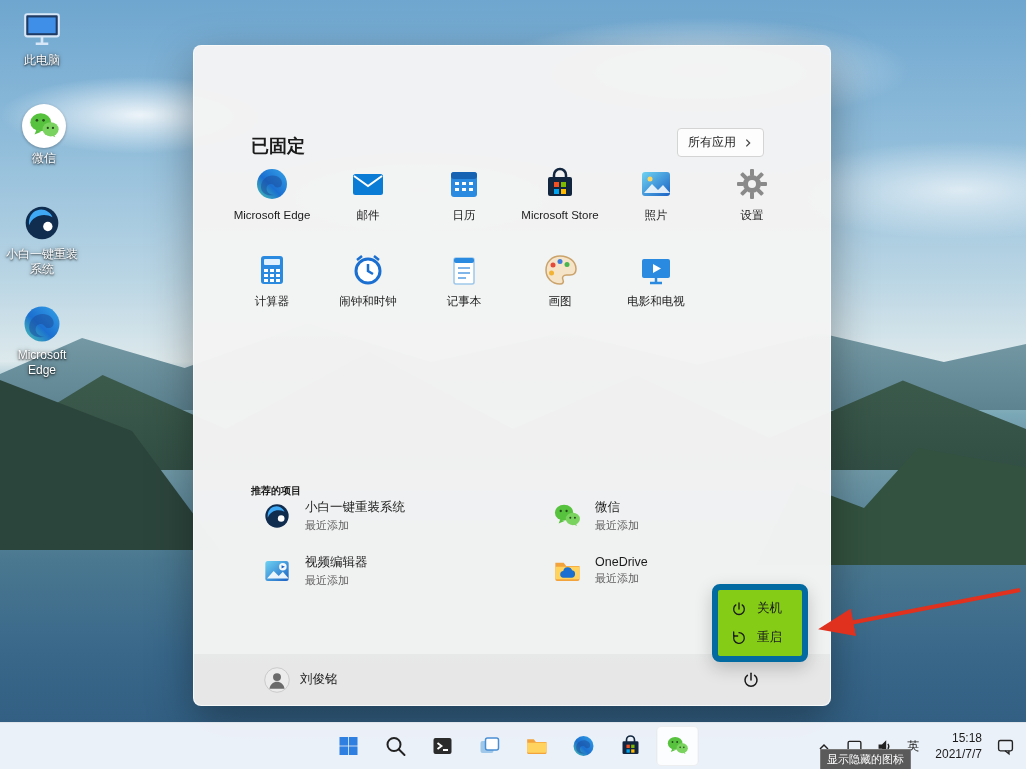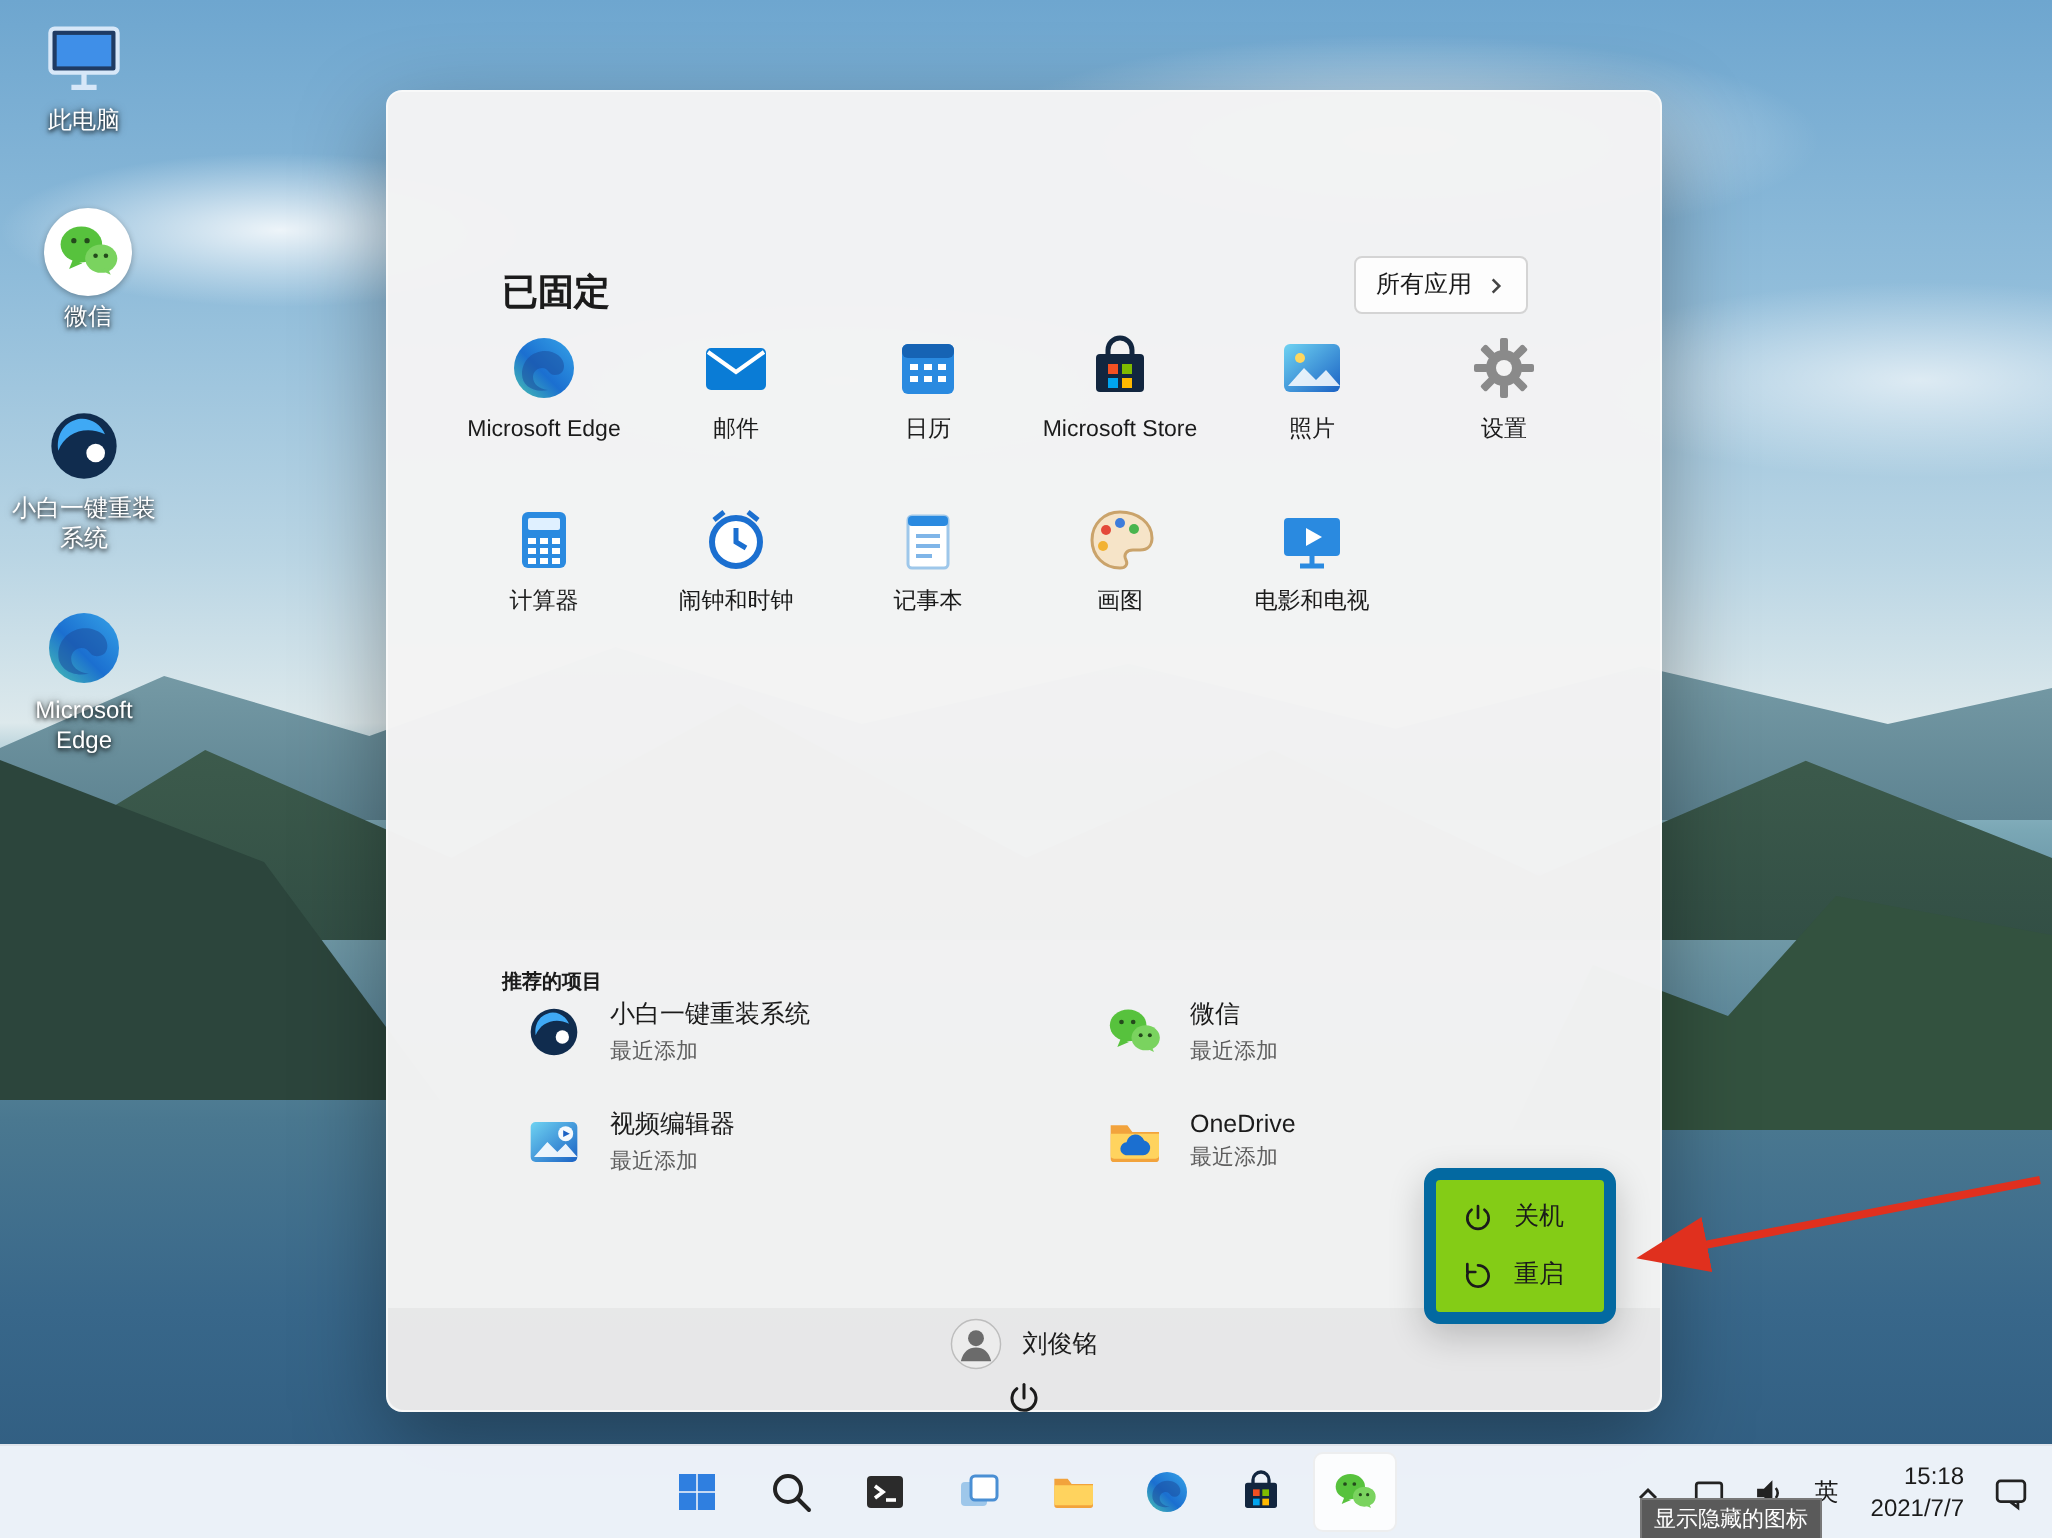--- a/index.html
+++ b/index.html
@@ -47,21 +47,21 @@
   .tile { display:flex; flex-direction:column; align-items:center; justify-content:flex-start; padding-top:8px; border-radius:6px; cursor:pointer; }
   .tile-ic { width:36px; height:36px; margin-bottom:7px; }
   .tile-lb { font-size:11.5px; line-height:1.2; text-align:center; max-width:92px; }
   .rec-header { position:absolute; left:57px; top:410px; font-size:10px; font-weight:700;margin-top:28px; }
   .rec-grid { position:absolute; left:58px; top:442px; display:grid; grid-template-columns:290px 290px; grid-auto-rows:55px; }
   .rec-item { display:flex; align-items:center; gap:13px; padding:6px 10px; border-radius:6px; cursor:pointer; }
   .rec-ic { width:30px; height:30px; flex:0 0 30px; }
   .rec-lb { font-size:12.5px; }
   .rec-sub { font-size:11px; color:#5f5f5f; margin-top:2px; }
   .user-bar { position:absolute; left:0; right:0; bottom:0; height:51px; border-radius:0 0 8px 8px;
-    background:rgba(0,0,0,.035); display:flex; align-items:center; justify-content:space-between; padding:0 62px;flex-direction:column; }
+    background:rgba(0,0,0,.035); display:flex; align-items:center; justify-content:space-between; padding:0 62px; }
   .user-chip { display:flex; align-items:center; gap:10px; padding:5px 8px; border-radius:5px; cursor:pointer; }
   .avatar { width:26px; height:26px; }
   .user-name { font-size:12.5px; }
   .power-btn { width:34px; height:34px; display:flex; align-items:center; justify-content:center; border-radius:5px; cursor:pointer; }
 
   
   .power-flyout { position:absolute; left:712px; top:584px; width:96px; background:#84cc16;
     border:6px solid #0369a1; border-radius:8px; box-shadow:0 6px 18px rgba(0,0,0,.2); padding:4px; z-index:30; }
   .pf-item { display:flex; align-items:center; gap:10px; padding:6px 9px; border-radius:5px; font-size:12.5px; cursor:pointer; }
   .pf-ic { width:16px; height:16px; display:flex; }

